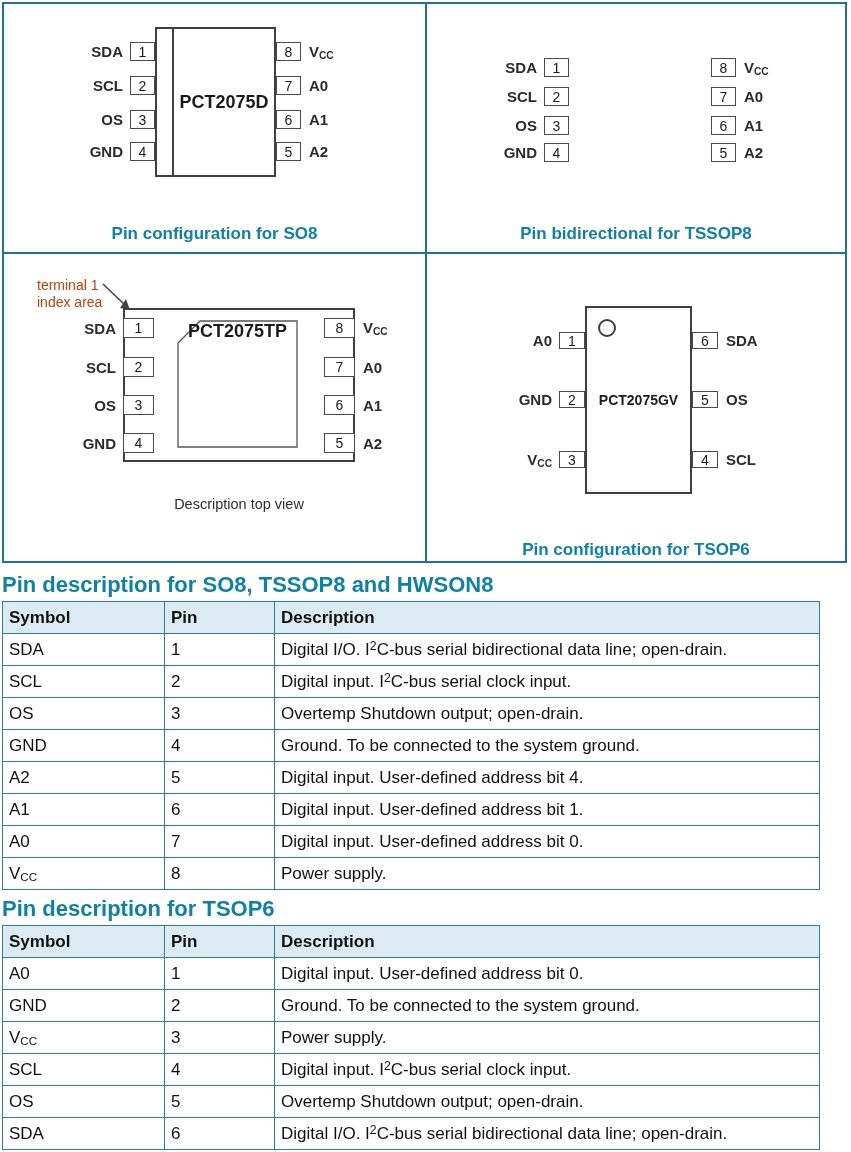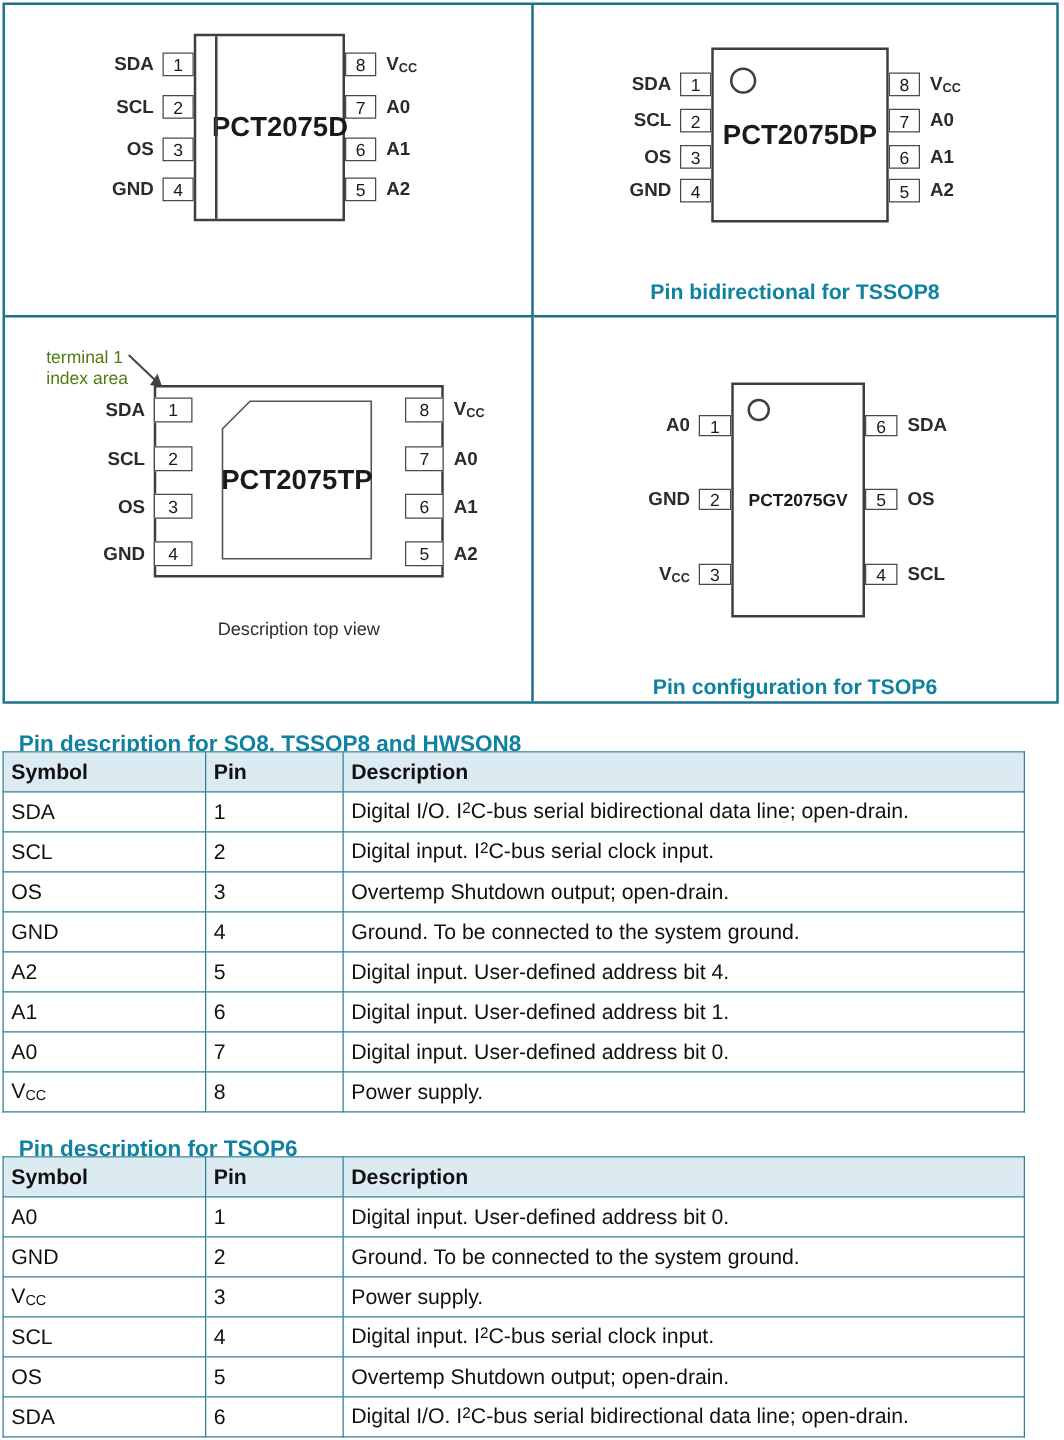--- a/index.html
+++ b/index.html
@@ -19,45 +19,45 @@
 
   
   .figbox{position:absolute;left:2px;top:2px;width:845px;height:561px;border:2px solid var(--teal-line);box-sizing:border-box;background:#fff;}
   .quad{position:absolute;box-sizing:border-box;}
   .q1{left:0;top:0;width:423px;height:250px;border-right:2px solid var(--teal-line);border-bottom:2px solid var(--teal-line);}
   .q2{left:423px;top:0;width:418px;height:250px;border-bottom:2px solid var(--teal-line);}
   .q3{left:0;top:250px;width:423px;height:307px;border-right:2px solid var(--teal-line);}
   .q4{left:423px;top:250px;width:418px;height:307px;}
 
   .chip{position:absolute;box-sizing:border-box;border:2px solid var(--chip);background:#fff;}
-  .chip-label{font-weight:bold;font-size:22px;color:#1a1a1a;white-space:nowrap;}
+  .chip-label{font-weight:bold;font-size:18px;color:#1a1a1a;white-space:nowrap;}
 
   
   .q1 .chip{left:151px;top:23px;width:121px;height:150px;display:flex;align-items:center;justify-content:center;}
   .so8-line{position:absolute;left:15px;top:0;bottom:0;border-left:2px solid var(--chip);}
   .q1 .chip-label{padding-left:17px;}
   .q1 .pin-row.left{left:0;width:151px;}
   .q1 .pin-row.right{left:272px;}
   .q1 .pin-box,.q2 .pin-box{width:25px;height:19px;}
 
   
   .q2 .chip{left:142px;top:34px;width:142px;height:140px;display:flex;align-items:center;justify-content:center;}
   .pin1-circle{position:absolute;border:2px solid var(--chip);border-radius:50%;background:#fff;box-sizing:border-box;}
   .q2 .pin1-circle{left:13px;top:14px;width:21px;height:21px;}
   .q2 .pin-row.left{left:0;width:142px;}
   .q2 .pin-row.right{left:284px;}
 
   
   .q3 .chip{left:119px;top:54px;width:232px;height:154px;}
   .inner-shape{position:absolute;left:0;top:0;}
-  .hwson-label{position:absolute;left:53px;top:11px;width:119px;height:126px;display:flex;align-items:center;justify-content:center;}
+  .hwson-label{position:absolute;left:53px;top:11px;width:119px;height:126px;display:flex;align-items:flex-start;justify-content:center;}
   .q3 .pin-row.left{left:0;width:150px;}
   .q3 .pin-row.right{left:320px;}
   .q3 .pin-box{width:31px;height:20px;}
-  .term-note{position:absolute;left:33px;top:23px;font-size:14px;color:#4d7c0f;line-height:1.22;}
+  .term-note{position:absolute;left:33px;top:23px;font-size:14px;color:#c2410c;line-height:1.22;}
   .term-arrow{position:absolute;left:96px;top:28px;}
   .view-note{position:absolute;left:119px;top:242px;width:232px;text-align:center;font-size:14.5px;color:#2d2d2d;}
 
   
   .q4 .chip{left:158px;top:52px;width:107px;height:188px;display:flex;align-items:center;justify-content:center;}
   .q4 .pin1-circle{left:11px;top:11px;width:18px;height:18px;}
   .q4 .chip-label{font-size:14px;}
   .q4 .pin-row.left{left:0;width:158px;}
   .q4 .pin-row.right{left:265px;}
   .q4 .pin-box{width:26px;height:17px;}
@@ -69,21 +69,21 @@
   .pin-box{box-sizing:border-box;border:1.6px solid var(--pinb);background:#fff;display:flex;align-items:center;justify-content:center;font-size:14px;color:#1a1a1a;flex:none;}
   .pin-label{font-weight:bold;font-size:15px;color:#2b2b2b;white-space:nowrap;}
   .pin-row.left .pin-label{margin-right:7px;}
   .pin-row.right .pin-label{margin-left:8px;}
 
   .caption{position:absolute;left:0;right:0;text-align:center;font-weight:bold;font-size:17px;color:var(--teal-text);}
   .q1 .caption,.q2 .caption{top:220px;}
   .q3 .caption,.q4 .caption{top:286px;}
 
   
-  .sect-heading{position:absolute;left:2px;margin:13px;font-size:18px;font-weight:bold;color:var(--teal-text);white-space:nowrap;}
+  .sect-heading{position:absolute;left:2px;margin:0;font-size:22px;font-weight:bold;color:var(--teal-text);white-space:nowrap;}
   .h1pos{top:572px;}
   .h2pos{top:896px;text-align:center;}
 
   .pintable{position:absolute;left:2px;width:818px;border-collapse:collapse;table-layout:fixed;background:#fff;}
   .t1pos{top:601px;}
   .t2pos{top:925px;}
   .pintable th,.pintable td{border:1.6px solid var(--tborder);height:32px;padding:0 4px 0 6px;text-align:left;vertical-align:middle;font-size:17px;color:#111;box-sizing:border-box;white-space:nowrap;overflow:hidden;}
   .pintable th{background:var(--hbg);font-weight:bold;}
   .pintable th:nth-child(1),.pintable td:nth-child(1){width:162px;}
   .pintable th:nth-child(2),.pintable td:nth-child(2){width:110px;}
@@ -123,27 +123,24 @@
           </div><div class="pin-row right" style="top: 72px;">
             <span class="pin-box">7</span>
             <span class="pin-label"><span>A0</span></span>
           </div><div class="pin-row right" style="top: 106px;">
             <span class="pin-box">6</span>
             <span class="pin-label"><span>A1</span></span>
           </div><div class="pin-row right" style="top: 138px;">
             <span class="pin-box">5</span>
             <span class="pin-label"><span>A2</span></span>
           </div></div>
+      <div class="caption">Pin configuration for SO8</div>
     </section>
 
     <section class="quad q2">
-      <div class="chip">
-        <div class="pin1-circle"></div>
-        <div class="chip-label">PCT2075DP</div>
-      </div>
       <div class="pins"><div class="pin-row left" style="top: 54px;">
             <span class="pin-label"><span>SDA</span></span>
             <span class="pin-box">1</span>
           </div><div class="pin-row left" style="top: 83px;">
             <span class="pin-label"><span>SCL</span></span>
             <span class="pin-box">2</span>
           </div><div class="pin-row left" style="top: 112px;">
             <span class="pin-label"><span>OS</span></span>
             <span class="pin-box">3</span>
           </div><div class="pin-row left" style="top: 139px;">

